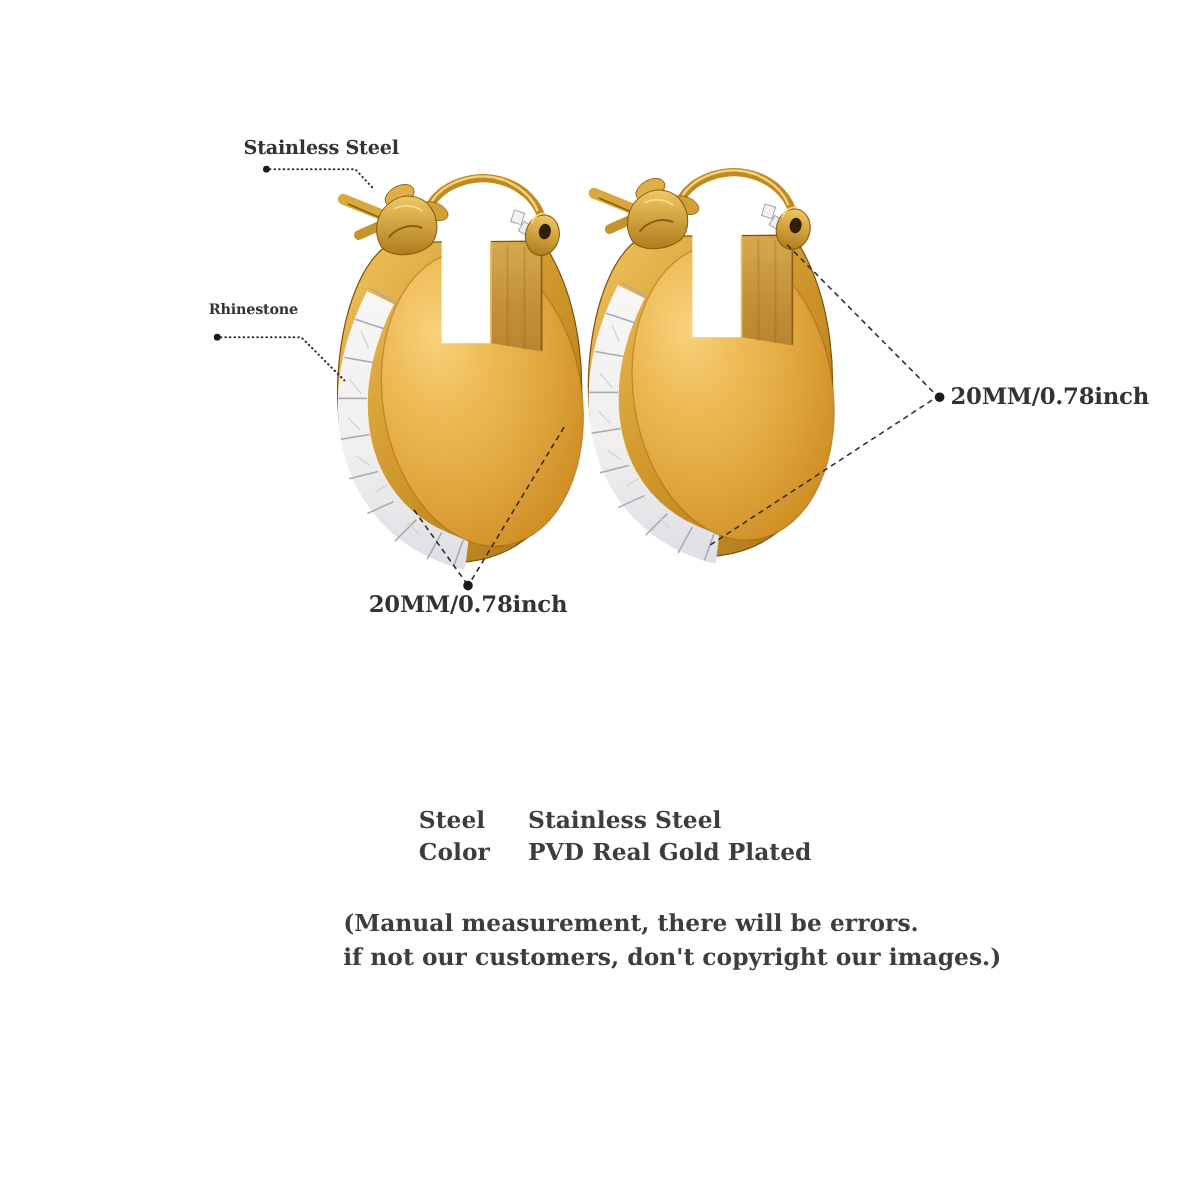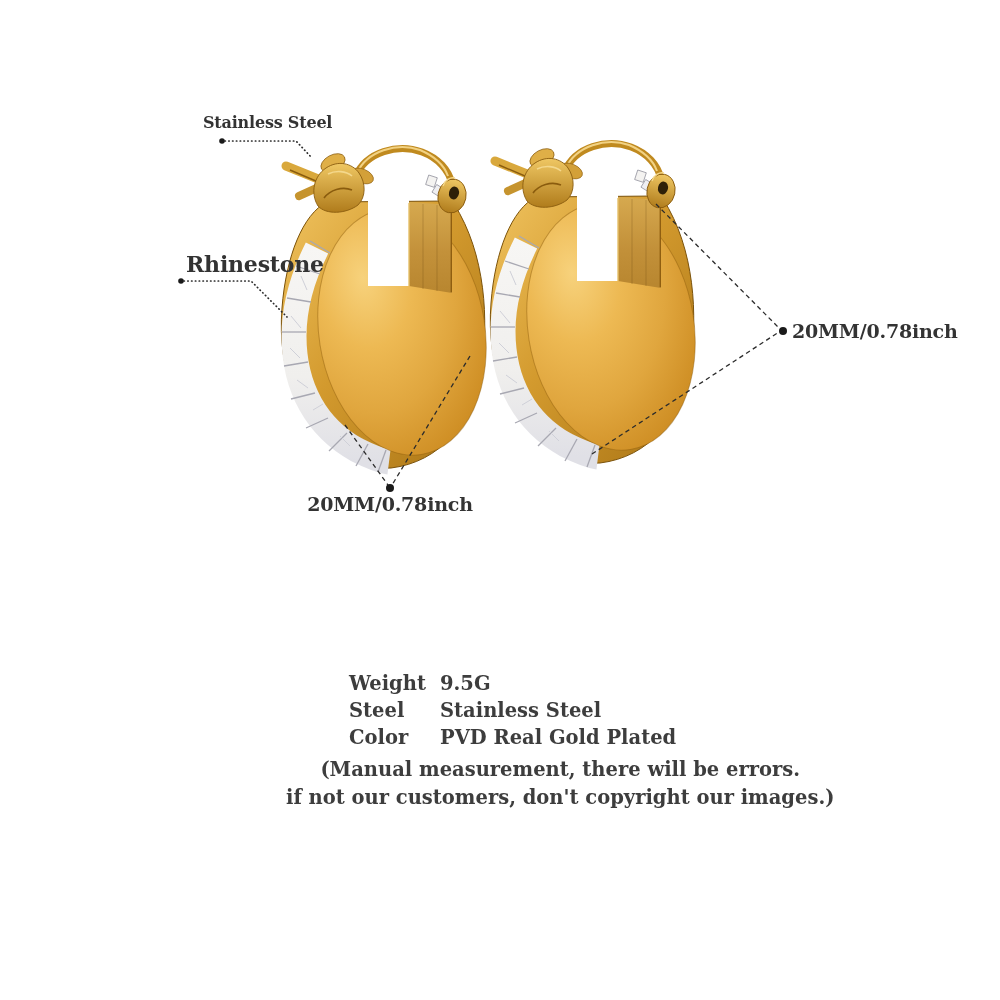--- a/index.html
+++ b/index.html
@@ -11,33 +11,33 @@
   .stage{position:absolute;left:0;top:0;width:996px;height:1000px;}
   svg{position:absolute;left:0;top:0;}
   .lbl{
     position:absolute;
     color:#333333;
     font-weight:700;
     letter-spacing:-0.2px;
     white-space:pre;
   }
   .lbl-material{left:203px;top:113px;font-size:16px;}
-  .lbl-stone{left:186px;top:251px;font-size:22px;}
+  .lbl-stone{left:174px;top:251px;font-size:12px;}
   .lbl-size-right{left:792px;top:320px;font-size:19px;}
   .lbl-size-bottom{left:300px;top:493px;width:180px;text-align:center;font-size:19px;}
   .specs{
     position:absolute;left:349px;top:671px;
     color:#3d3d3d;font-weight:700;font-size:19.5px;
   }
   .spec-row{display:flex;line-height:26.8px;}
   .spec-label{width:91px;}
   .spec-value{white-space:pre;}
   .disclaimer{
     position:absolute;left:286px;top:756px;
-    color:#3d3d3d;font-weight:700;font-size:19.5px;line-height:27.6px;text-align:center;
+    color:#3d3d3d;font-weight:700;font-size:19.5px;line-height:27.6px;
   }
   .disclaimer div{white-space:pre;}
 </style>
 </head>
 <body>
 
 <div class="stage">
 
   <svg width="1000" height="1000" viewBox="0 0 1000 1000">
     <defs>
@@ -160,24 +160,20 @@
     </g>
   </svg>
 
   <div class="lbl lbl-material">Stainless Steel</div>
   <div class="lbl lbl-stone">Rhinestone</div>
   <div class="lbl lbl-size-right">20MM/0.78inch</div>
   <div class="lbl lbl-size-bottom">20MM/0.78inch</div>
 
   <div class="specs">
     <div class="spec-row">
-      <span class="spec-label">Weight</span>
-      <span class="spec-value">9.5G</span>
-    </div>
-    <div class="spec-row">
       <span class="spec-label">Steel</span>
       <span class="spec-value">Stainless Steel</span>
     </div>
     <div class="spec-row">
       <span class="spec-label">Color</span>
       <span class="spec-value">PVD Real Gold Plated</span>
     </div>
   </div>
 
   <div class="disclaimer">

